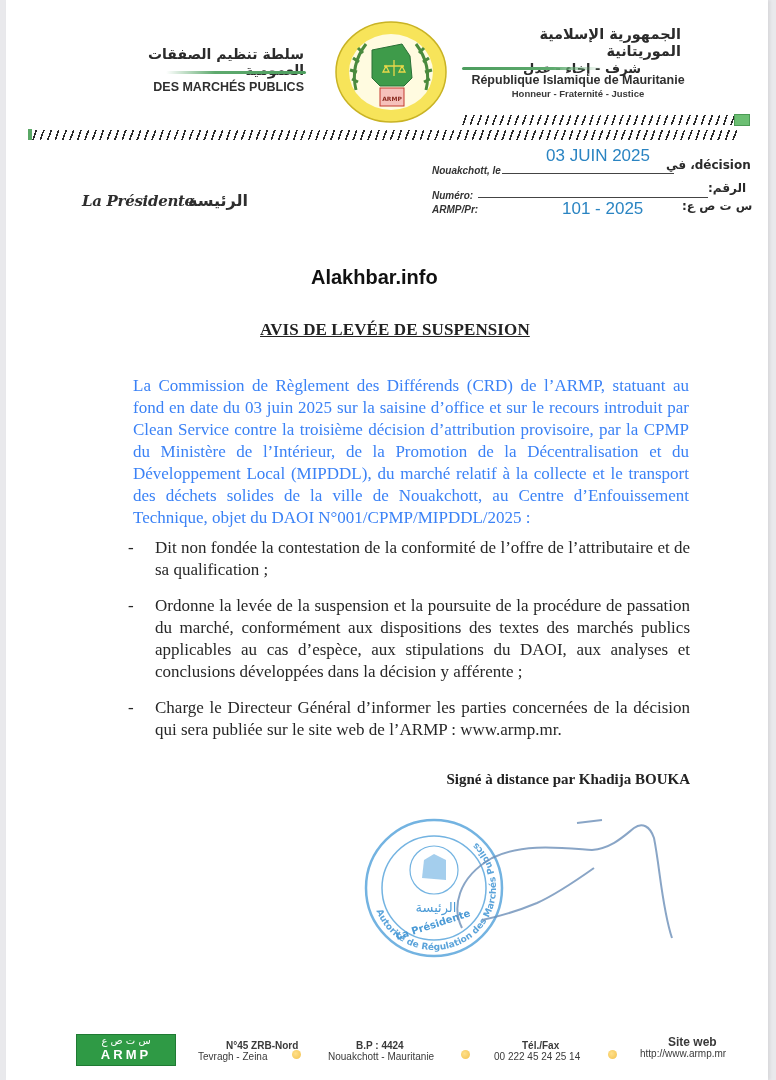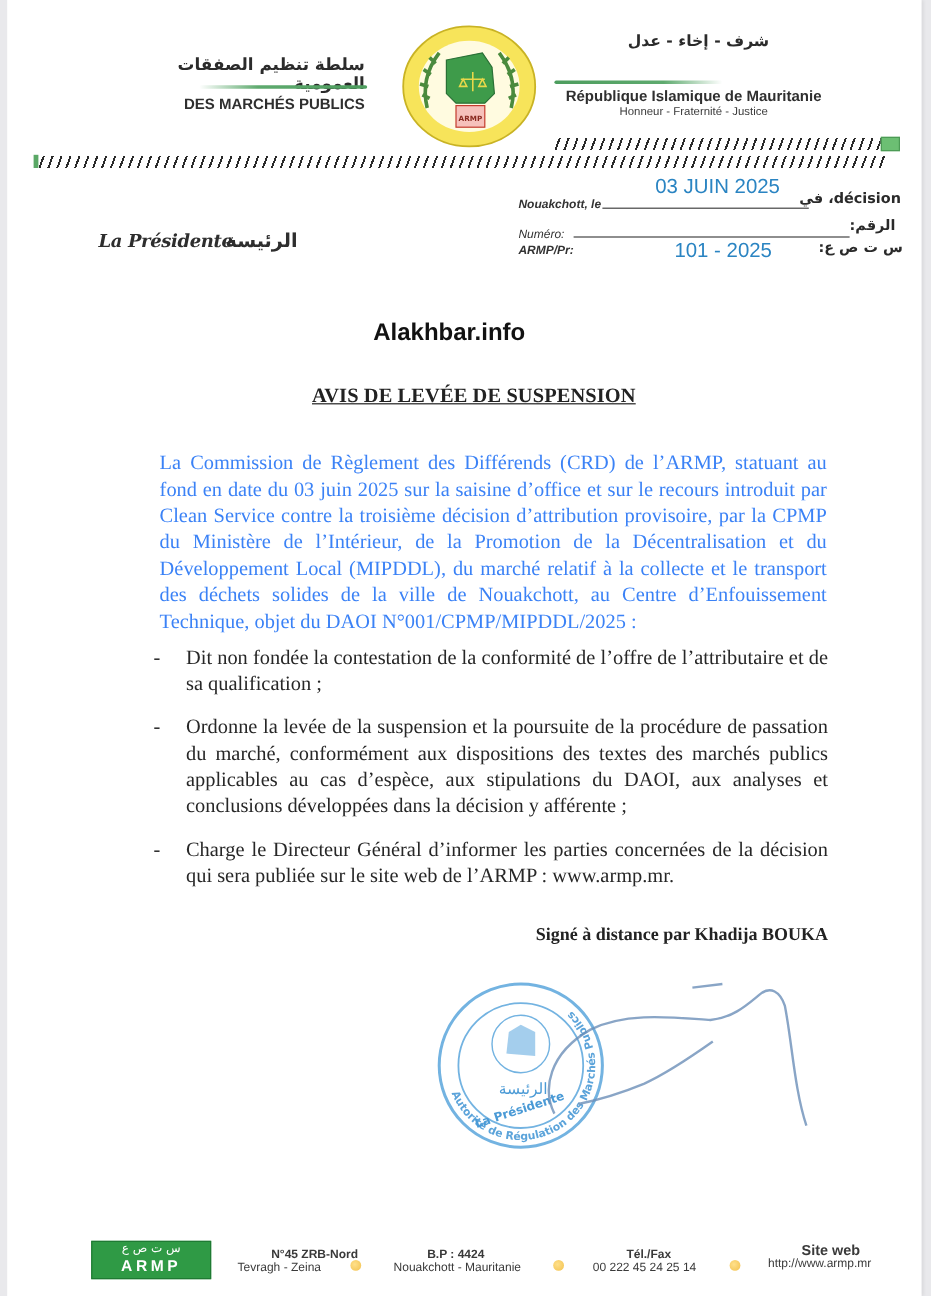--- a/index.html
+++ b/index.html
@@ -28,37 +28,37 @@
   .emblem { left: 326px; top: 20px; width: 118px; height: 104px; }
 
   
   .ar-right { left: 460px; top: 26px; width: 215px; text-align: right; direction: rtl;
     font-family: "DejaVu Sans", sans-serif; font-weight: bold; font-size: 14.5px; color: #2b2b2b; line-height: 17px; }
   .ar-right .motto { display: block; font-size: 13px; margin-right: 40px; font-weight: bold; }
   .green-line-right { left: 456px; top: 67px; width: 140px; height: 3px;
     background: linear-gradient(90deg, #4d9d5e 0%, #5eaa6e 65%, rgba(95,170,110,0) 100%); border-radius: 2px; }
   .fr-right { left: 462px; top: 73px; width: 220px; text-align: center;
     font-weight: bold; font-size: 12.5px; color: #2f2f2f; line-height: 14px; }
-  .fr-right .sub { display: block; font-size: 9.5px; font-weight: normal; color: #3a3a3a; }
+  .fr-right .sub { display: block; font-size: 9.5px; font-weight: bold; color: #3a3a3a; }
 
   
   .hatch { height: 10px;
     background-image: repeating-linear-gradient(110deg, transparent 0px, transparent 3.4px, #2a2a2a 3.4px, #2a2a2a 5px, transparent 5px, transparent 7px); }
   .hatch-top { left: 456px; top: 115px; width: 272px; }
   .hatch-mid { left: 26px; top: 130px; width: 706px; }
   .hatch-mid::after, .hatch-top::after { content: ""; }
   .green-cap-top { left: 728px; top: 114px; width: 14px; height: 10px; background: #6cbf73; border: 1px solid #4c9b55; }
   .green-cap-mid { left: 22px; top: 129px; width: 4px; height: 11px; background: #5aa866; }
 
   
   .date-stamp { left: 540px; top: 146px; font-weight: normal; font-size: 17px; color: #2a84c2; }
   .lbl-nk { left: 426px; top: 165px; font-style: italic; font-weight: bold; font-size: 10px; color: #333; }
   .line-nk { left: 496px; top: 173px; width: 172px; border-bottom: 1px solid #444; }
   .ar-nk { left: 660px; top: 158px; direction: rtl; font-family: "DejaVu Sans", sans-serif; font-weight: bold; font-size: 12px; color: #2a2a2a; }
-  .lbl-num { left: 426px; top: 190px; font-style: italic; font-weight: normal; font-size: 10px; color: #333; }
+  .lbl-num { left: 426px; top: 190px; font-style: italic; font-weight: bold; font-size: 10px; color: #333; }
   .line-num { left: 472px; top: 197px; width: 230px; border-bottom: 1px solid #444; }
   .ar-num { left: 702px; top: 181px; direction: rtl; font-family: "DejaVu Sans", sans-serif; font-weight: bold; font-size: 12px; color: #2a2a2a; }
   .lbl-armp { left: 426px; top: 204px; font-style: italic; font-weight: bold; font-size: 10px; color: #333; }
   .num-stamp { left: 556px; top: 199px; font-weight: normal; font-size: 17px; color: #2a84c2; }
   .ar-armp { left: 676px; top: 199px; direction: rtl; font-family: "DejaVu Sans", sans-serif; font-weight: bold; font-size: 12px; color: #2a2a2a; }
 
   .presidente { left: 76px; top: 192px; font-family: "DejaVu Serif", serif; font-style: italic; font-weight: bold;
     font-size: 15px; color: #2e2e2e; letter-spacing: -0.3px; }
   .presidente-ar { left: 182px; top: 191px; direction: rtl; font-family: "DejaVu Sans", sans-serif; font-weight: bold; font-size: 16px; color: #2e2e2e; }
 
@@ -105,20 +105,21 @@
     <ellipse cx="59" cy="52" rx="42" ry="38" fill="#fffbe0"></ellipse>
     <path d="M24 70 Q18 45 34 24 M26 62 l-6 -3 M25 52 l-7 -2 M27 42 l-6 -4 M31 33 l-5 -5" stroke="#4a8a3d" stroke-width="3" fill="none"></path>
     <path d="M94 70 Q100 45 84 24 M92 62 l6 -3 M93 52 l7 -2 M91 42 l6 -4 M87 33 l5 -5" stroke="#4a8a3d" stroke-width="3" fill="none"></path>
     <path d="M40 30 L70 24 L78 36 L80 58 L72 66 L48 66 L40 58 Z" fill="#3e9b4a" stroke="#2a7036" stroke-width="1"></path>
     <path d="M52 46 h20 M62 40 v16 M54 46 l-3 6 h6 z M70 46 l-3 6 h6 z" stroke="#e8d84a" stroke-width="1.3" fill="none"></path>
     <rect x="48" y="68" width="24" height="18" fill="#f6c1bb" stroke="#c43b2e" stroke-width="1"></rect>
     <text x="60" y="81" font-size="6" text-anchor="middle" fill="#8a2a20" font-family="DejaVu Sans, sans-serif" font-weight="bold">ARMP</text>
   </svg>
 
   <div class="abs ar-right">
+    <span>الجمهورية الإسلامية الموريتانية</span>
     <span class="motto">شرف - إخاء - عدل</span>
   </div>
   <div class="abs green-line-right"></div>
   <div class="abs fr-right">
     <span>République Islamique de Mauritanie</span>
     <span class="sub">Honneur - Fraternité - Justice</span>
   </div>
 
   <div class="abs hatch hatch-top"></div>
   <div class="abs green-cap-top"></div>

